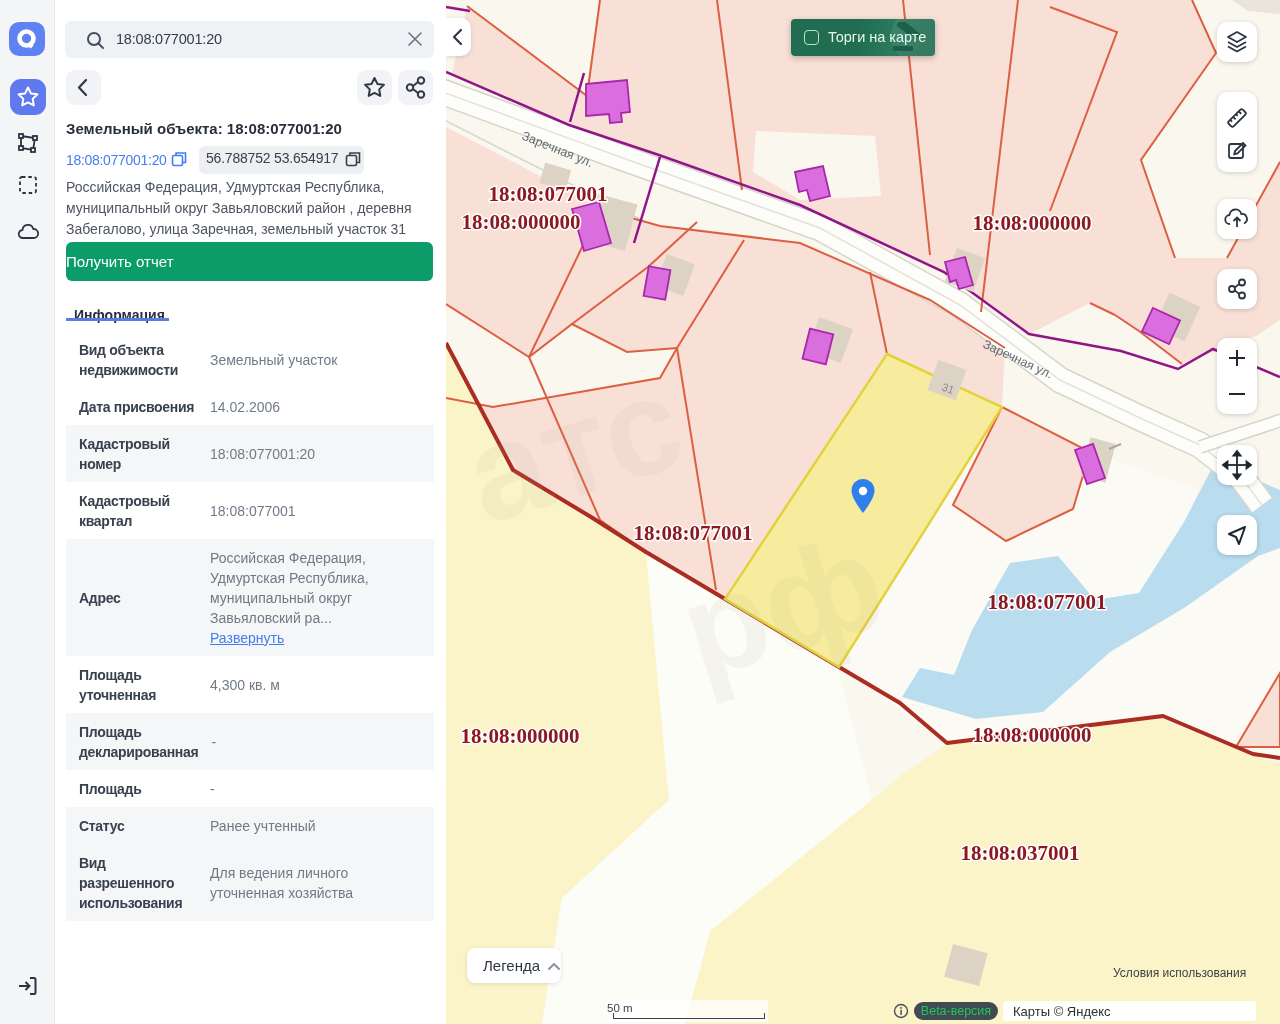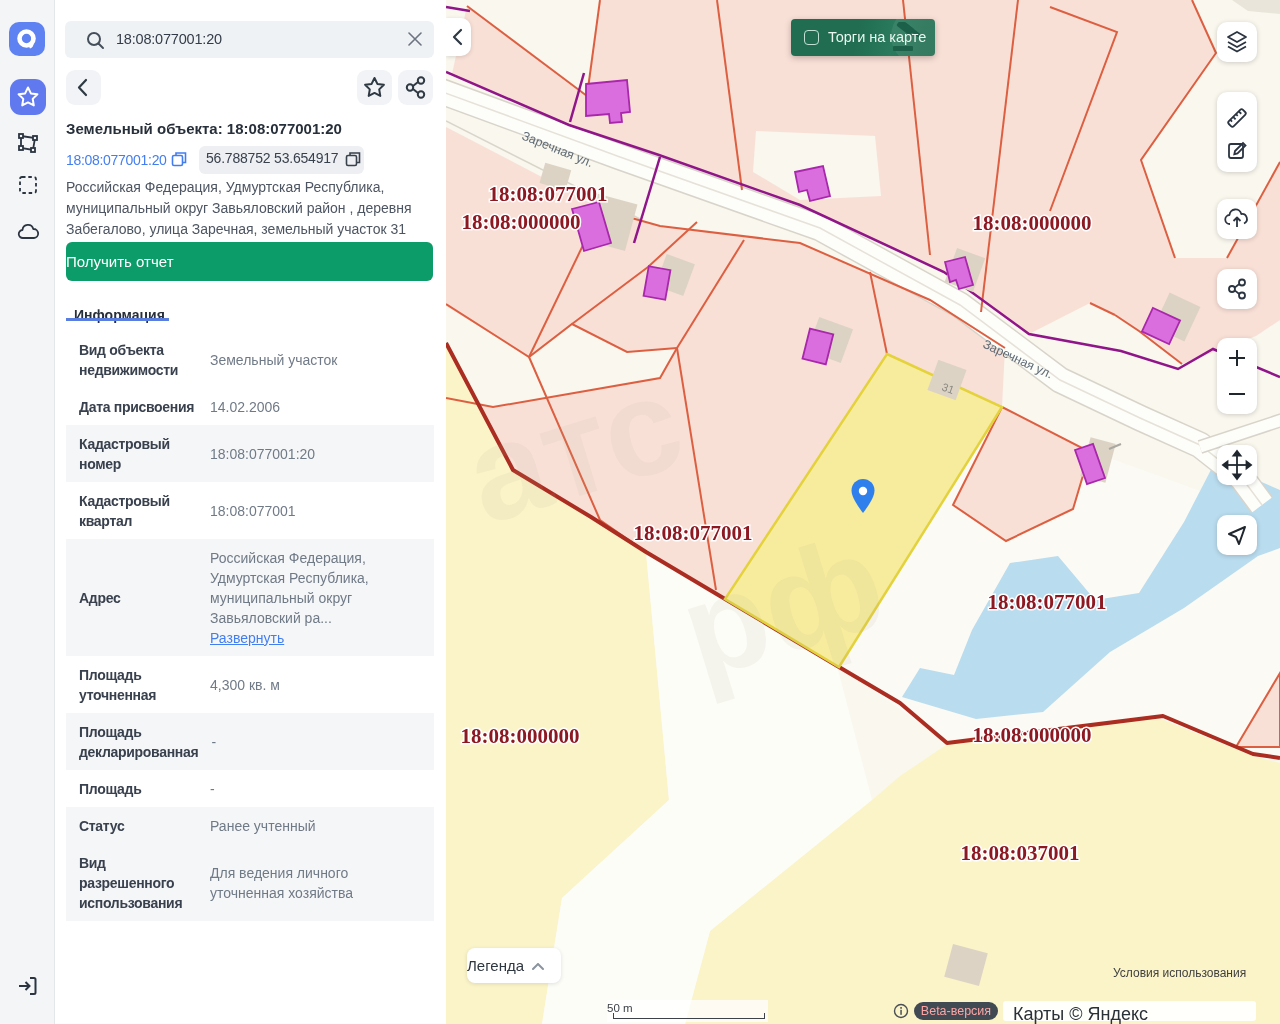--- a/index.html
+++ b/index.html
@@ -22,24 +22,24 @@
 .tbl{position:absolute;left:11px;top:331px;width:368px;}
 .row{display:flex;padding:8.5px 12px 8.5px 13px;font-size:14px;line-height:20px;}
 .row.g{background:#f5f6f7;}
 .row .lab{flex:0 0 118px;margin-right:13px;color:#39414e;font-weight:bold;letter-spacing:-0.3px;}
 .row .val{flex:1;color:#707a87;align-self:center;}
 .map{position:absolute;left:446px;top:0;width:834px;height:1024px;background:#f8f6ec;}
 .mbtn{position:absolute;background:#fff;border-radius:10px;box-shadow:0 1px 5px rgba(0,0,0,0.18);}
 .torgi{position:absolute;left:345px;top:19px;width:144px;height:37px;border-radius:4px;background:linear-gradient(100deg,#206d51 45%,#2a7a5d 70%,#256f54);box-shadow:0 2px 6px rgba(0,0,0,0.25);overflow:hidden;}
 .torgi .cb{position:absolute;left:13px;top:11px;width:13px;height:13px;border:1.5px solid #bfe0d2;border-radius:4px;}
 .torgi .tx{position:absolute;left:37px;top:10px;font-size:14.5px;color:#eaf7f0;}
-.legend{position:absolute;left:21px;top:948px;width:94px;height:35px;background:#fff;border-radius:8px;box-shadow:0 1px 4px rgba(0,0,0,0.12);font-size:15px;color:#2e3640;line-height:35px;padding-left:0;box-sizing:border-box;}
+.legend{position:absolute;left:21px;top:948px;width:94px;height:35px;background:#fff;border-radius:8px;box-shadow:0 1px 4px rgba(0,0,0,0.12);font-size:15px;color:#2e3640;line-height:35px;padding-left:16px;box-sizing:border-box;}
 .scale{position:absolute;left:161px;top:1000px;width:161px;height:22px;background:rgba(255,255,255,0.75);}
 .attr{position:absolute;left:557px;top:1001px;width:253px;height:20px;background:rgba(255,255,255,0.92);border-radius:3px;}
-.beta{position:absolute;left:468px;top:1002px;width:84px;height:18px;background:#414a52;border-radius:9px;color:#fca5a5;font-size:12.5px;text-align:center;line-height:18px;}
+.beta{position:absolute;left:468px;top:1002px;width:84px;height:18px;background:#414a52;border-radius:9px;color:#22c55e;font-size:12.5px;text-align:center;line-height:18px;}
 </style>
 </head>
 <body>
 <div class="map">
 <svg width="834" height="1024" viewBox="446 0 834 1024" xmlns="http://www.w3.org/2000/svg">
   <rect x="446" y="0" width="834" height="1024" fill="#f9f7ee"></rect>
 
   <polygon points="840,360 1280,520 1280,760 946,741 839,667 725,599" fill="#fbfaf4"></polygon>
 
   <polygon points="600,0 1280,0 1280,320 1256,336 1182,364 1139,331 1115,315 1090,303 1029,334 944,272 800,205 659,155 569,125 587,96" fill="#f9e0d7"></polygon>
@@ -183,21 +183,21 @@
   <div style="position:absolute;left:6px;bottom:3px;width:150px;height:5px;border-left:1.5px solid #3c4248;border-right:1.5px solid #3c4248;border-bottom:1.5px solid #3c4248;"></div>
   <div style="position:absolute;left:0;top:2px;width:161px;text-align:left;font-size:11.5px;color:#3c4248;">50 m</div>
 </div>
 <svg style="position:absolute;left:447px;top:1003px" width="16" height="16" viewBox="0 0 16 16">
       <circle cx="8" cy="8" r="6.5" fill="none" stroke="#4a4f55" stroke-width="1.4"></circle>
       <rect x="7.3" y="6.8" width="1.5" height="5" fill="#4a4f55"></rect>
       <rect x="7.3" y="4" width="1.5" height="1.8" fill="#4a4f55"></rect>
     </svg>
 <div class="beta">Beta-версия</div>
 <div class="attr"></div>
-<div style="position:absolute;left:567px;top:1004px;font-size:18px;color:#2b3138;">Карты © Яндекс</div>
+<div style="position:absolute;left:567px;top:1004px;font-size:13px;color:#2b3138;">Карты © Яндекс</div>
 <div style="position:absolute;left:667px;top:966px;font-size:12px;color:#404040;">Условия использования</div>
 </div>
 
 <div class="panel">
   <div class="search">
     <svg style="position:absolute;left:21px;top:10px" width="19" height="19" viewBox="0 0 19 19">
         <circle cx="8" cy="8" r="6" fill="none" stroke="#454f5b" stroke-width="2"></circle>
         <line x1="12.5" y1="12.5" x2="17" y2="17" stroke="#454f5b" stroke-width="2" stroke-linecap="round"></line>
       </svg>
     <div class="txt">18:08:077001:20</div>

